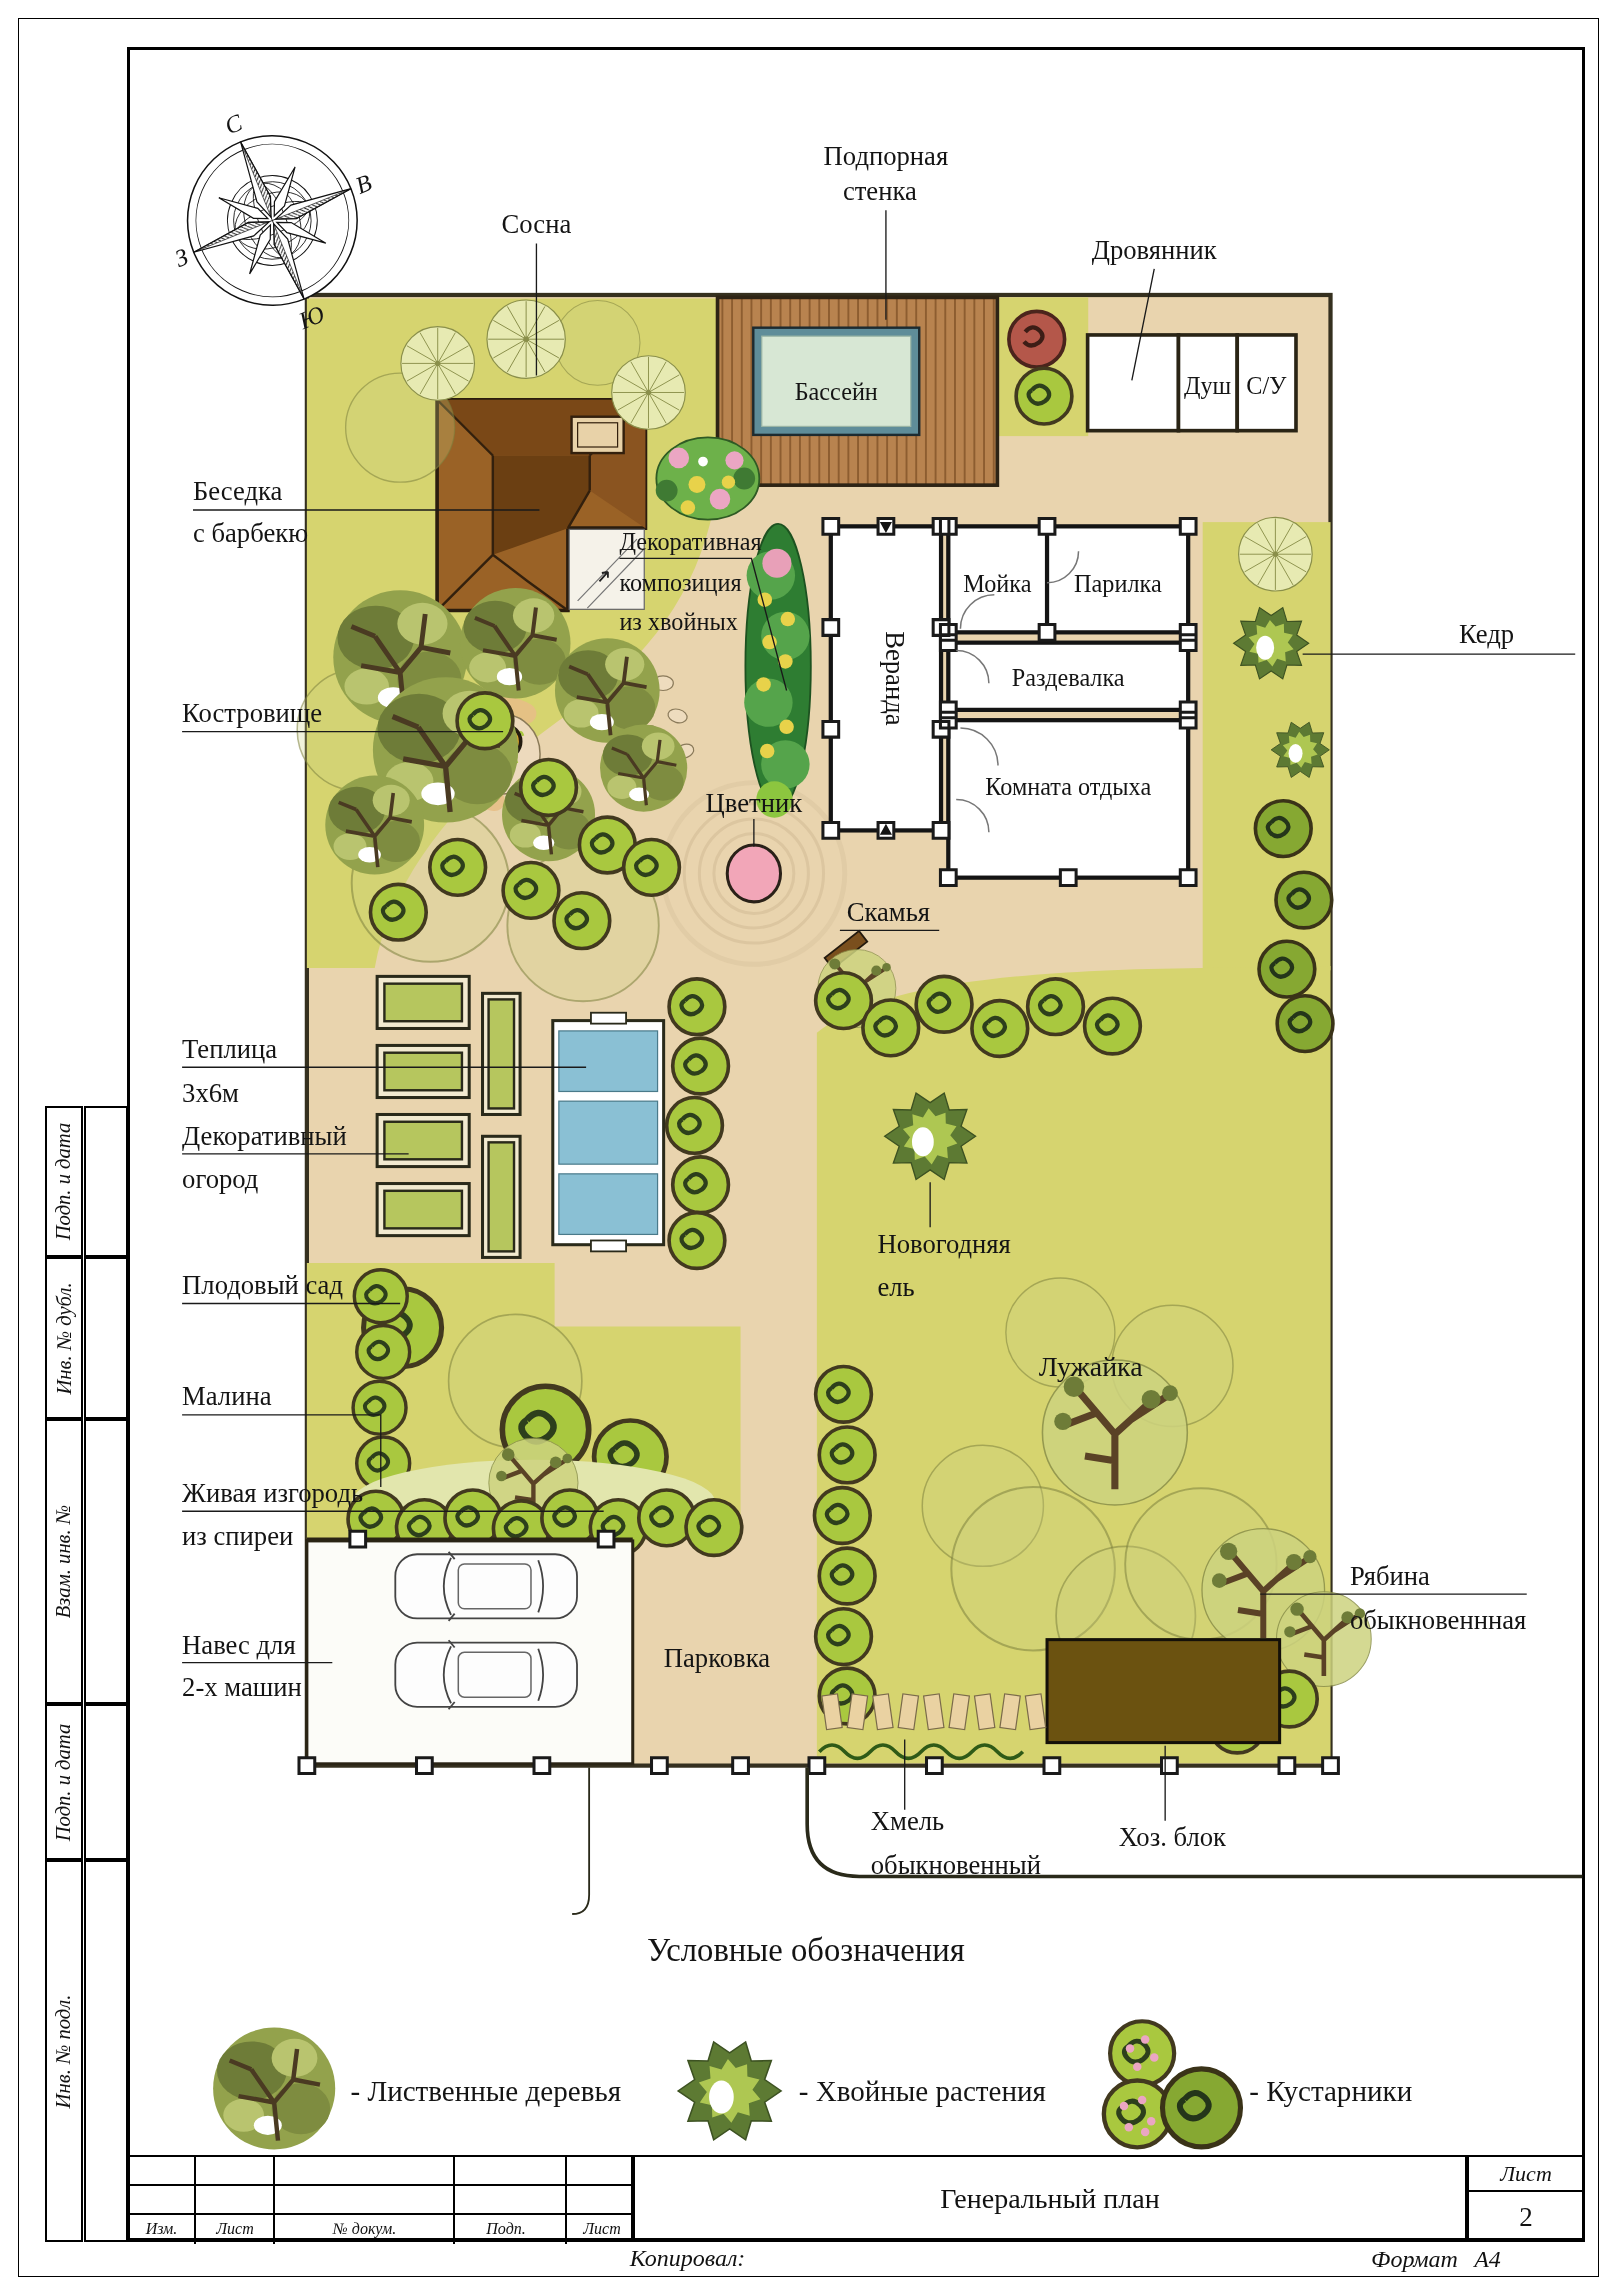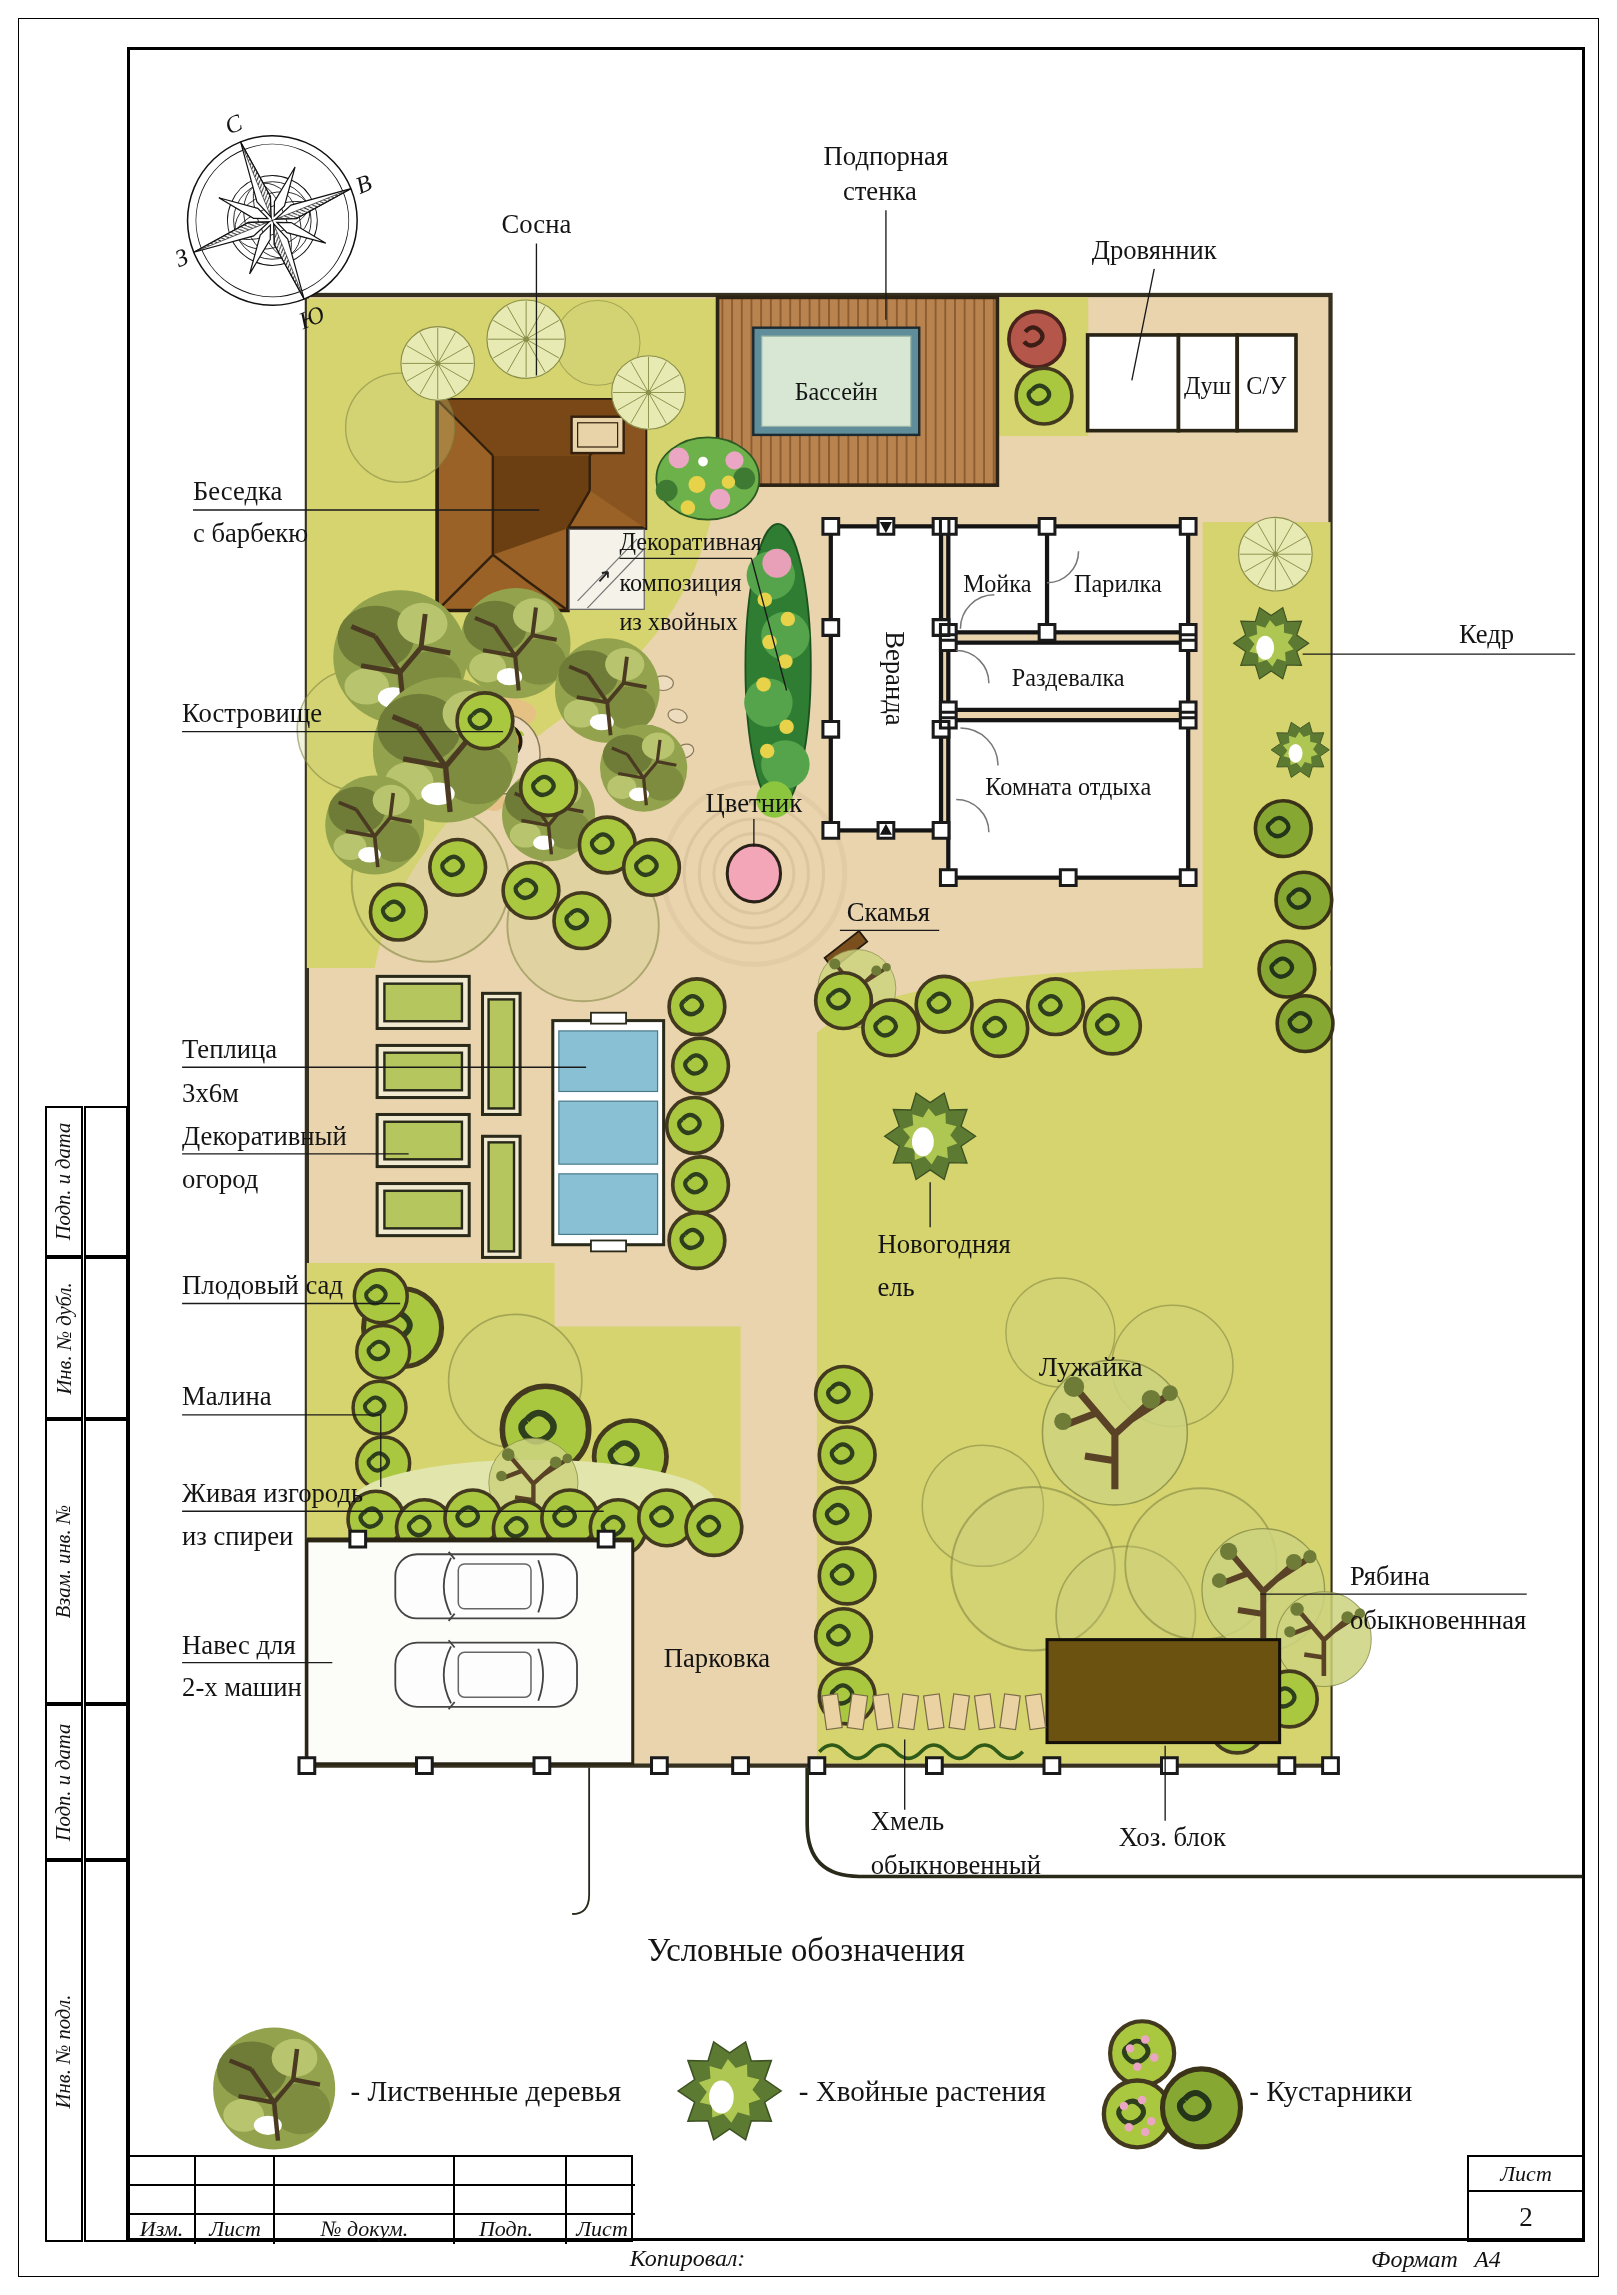--- a/index.html
+++ b/index.html
@@ -19,21 +19,21 @@
   
   .stamp{left:127px;top:2155px;width:1458px;height:87px;}
   .cell{position:absolute;box-sizing:border-box;border:2.4px solid #000;}
   .stamp-main{left:506px;top:0;width:834px;height:87px;display:flex;align-items:center;justify-content:center;font-size:28px;}
   .stamp-sheet{left:1340px;top:0;width:118px;height:87px;}
   .stamp-sheet .hd{position:absolute;left:0;top:0;width:100%;height:35px;border-bottom:2.4px solid #000;display:flex;align-items:center;justify-content:center;font-style:italic;font-size:22px;box-sizing:border-box;}
   .stamp-sheet .num{position:absolute;left:0;top:35px;width:100%;height:51px;display:flex;align-items:center;justify-content:center;font-size:27px;}
   .stamp-left{left:0;top:0;width:506px;height:87px;}
   .vline{position:absolute;top:0;width:2.4px;height:87px;background:#000;}
   .hline{position:absolute;left:0;width:506px;height:2.4px;background:#000;}
-  .slab{position:absolute;top:58px;height:28.5px;display:flex;align-items:center;justify-content:center;font-style:italic;font-size:22px;}
+  .slab{position:absolute;top:58px;height:28.5px;display:flex;align-items:center;justify-content:center;font-style:italic;font-size:16px;}
   .side{left:45px;width:38px;display:flex;align-items:center;justify-content:center;}
   .side-empty{left:84px;width:44px;}
   .side span{transform:rotate(-90deg);white-space:nowrap;font-style:italic;font-size:20.6px;}
   .under{font-style:italic;font-size:24px;font-family:Liberation Serif, serif;}
 </style>
 </head>
 <body>
 
 <div class="sheet">
 
@@ -539,20 +539,21 @@
       <div class="vline" style="left:324px;"></div>
       <div class="vline" style="left:436px;"></div>
       <div class="hline" style="top:27px;"></div>
       <div class="hline" style="top:56px;"></div>
       <div class="slab" style="left:0;width:65px;">Изм.</div>
       <div class="slab" style="left:68px;width:76px;">Лист</div>
       <div class="slab" style="left:147px;width:177px;">№ докум.</div>
       <div class="slab" style="left:326px;width:102px;">Подп.</div>
       <div class="slab" style="left:439px;width:68px;">Лист</div>
     </div>
+    <div class="cell stamp-main">Генеральный план</div>
     <div class="cell stamp-sheet">
       <div class="hd">Лист</div>
       <div class="num">2</div>
     </div>
   </div>
 
   <div class="abs under" style="left:536px;top:2245px;width:303px;text-align:center;">Копировал:</div>
   <div class="abs under" style="left:1348px;top:2246px;width:133px;text-align:center;">Формат</div>
   <div class="abs under" style="left:1442px;top:2246px;width:91px;text-align:center;">А4</div>
 

